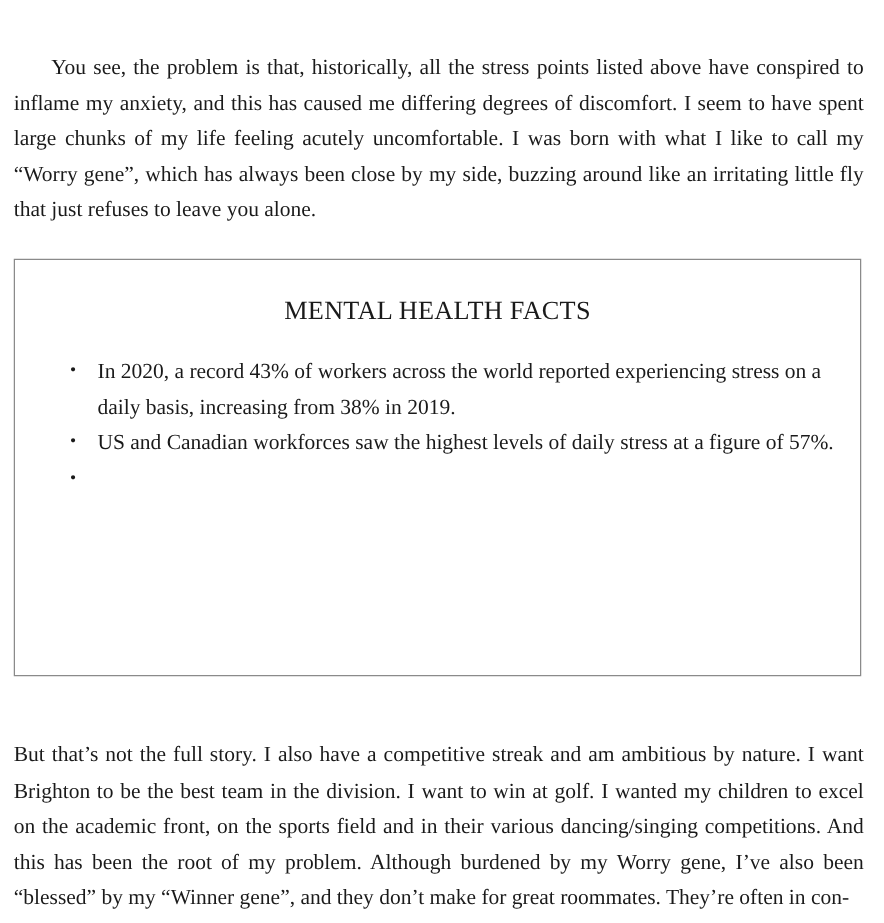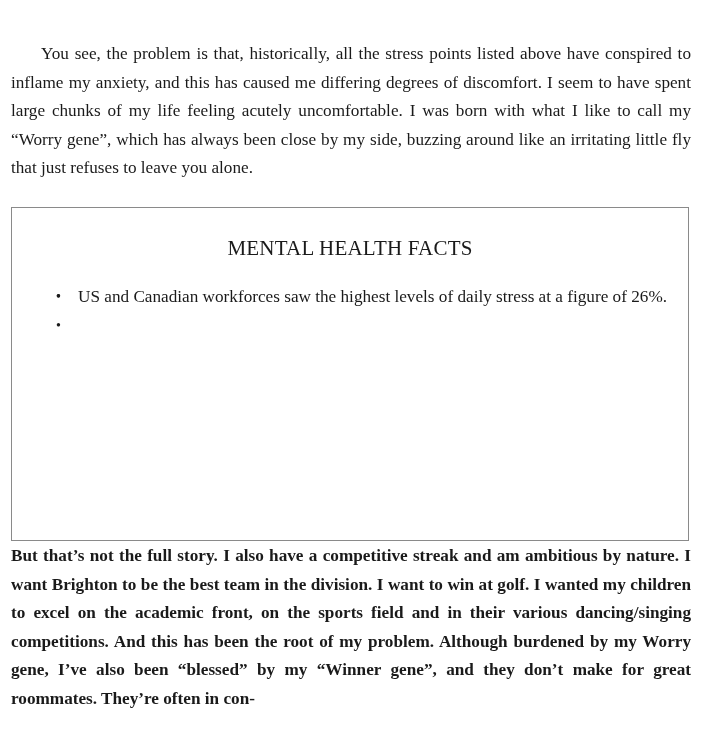--- a/index.html
+++ b/index.html
@@ -33,37 +33,38 @@
       position: relative; padding-left: 22px;
       font-family: "Liberation Serif", "DejaVu Serif", serif;
       font-size: 17.2px; line-height: 28.5px;
     }
     .bullet { position: absolute; left: 0; top: 0; font-size: 14px; }
     .sources {
       position: absolute; top: 292px; left: 21px;
       font-family: "Liberation Serif", "DejaVu Serif", serif;
       font-style: italic; font-size: 15px; color: #333;
     }
-    .p2 { position: absolute; top: 542px; left: 0; width: 680px; font-weight: bold; }
+    .p2 { position: absolute; top: 590px; left: 0; width: 680px; }
   </style>
 </head>
 <body>
 
 <div class="page">
   <p class="para indent p1">You see, the problem is that, historically, all the stress points listed above have conspired to inflame my anxiety, and this has caused me differing degrees of discomfort. I seem to have spent large chunks of my life feeling acutely un­comfortable. I was born with what I like to call my “Worry gene”, which has al­ways been close by my side, buzzing around like an irritating little fly that just re­fuses to leave you alone.</p>
 
   <div class="box">
     <h2 class="box-title">MENTAL HEALTH FACTS</h2>
     <ul class="facts">
       <li class="fact">
         <span class="bullet">•</span>
+        <span>In 2020, a record 43% of workers across the world reported experienc­ing stress on a daily basis, increasing from 38% in 2019.</span>
       </li>
       <li class="fact">
         <span class="bullet">•</span>
-        <span>US and Canadian workforces saw the highest levels of daily stress at a figure of 26%.</span>
+        <span>US and Canadian workforces saw the highest levels of daily stress at a figure of 57%.</span>
       </li>
       <li class="fact">
         <span class="bullet">•</span>
       </li>
     </ul>
   </div>
 
   <p class="para p2">But that’s not the full story. I also have a competitive streak and am ambitious by nature. I want Brighton to be the best team in the division. I want to win at golf. I wanted my children to excel on the academic front, on the sports field and in their various dancing/singing competitions. And this has been the root of my problem. Although burdened by my Worry gene, I’ve also been “blessed” by my “Winner gene”, and they don’t make for great roommates. They’re often in con-</p>
 </div>
 

